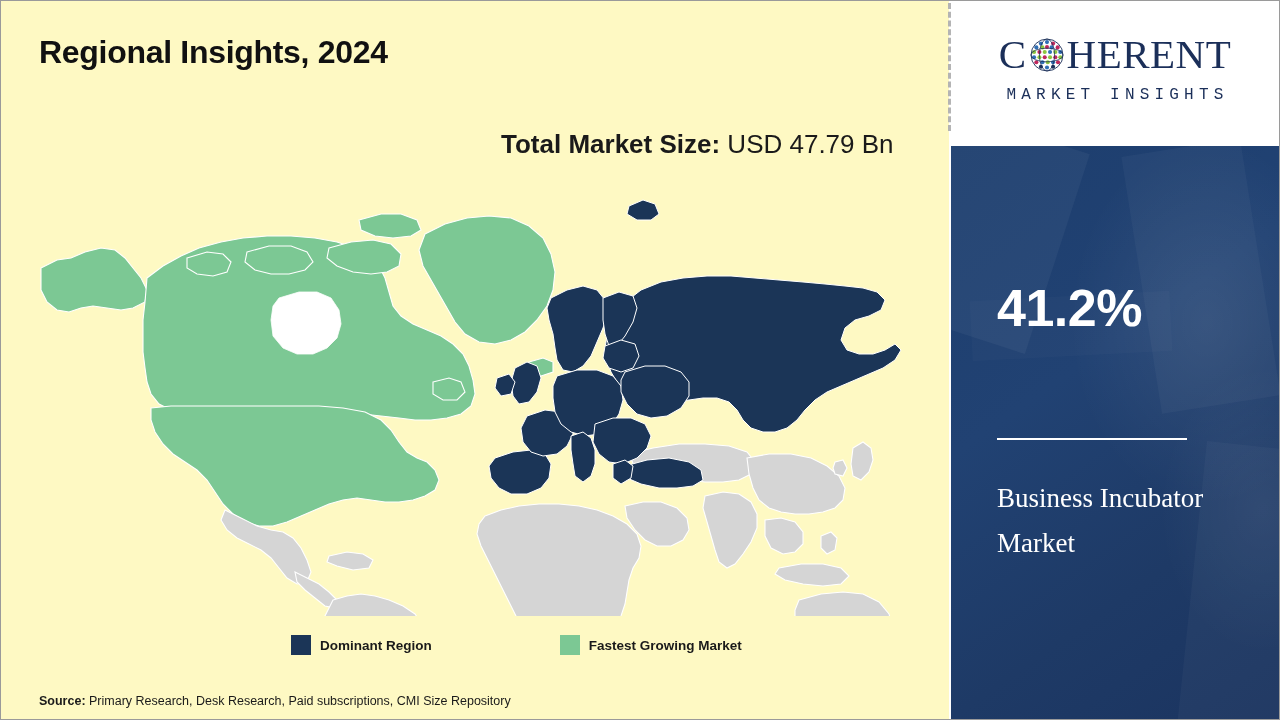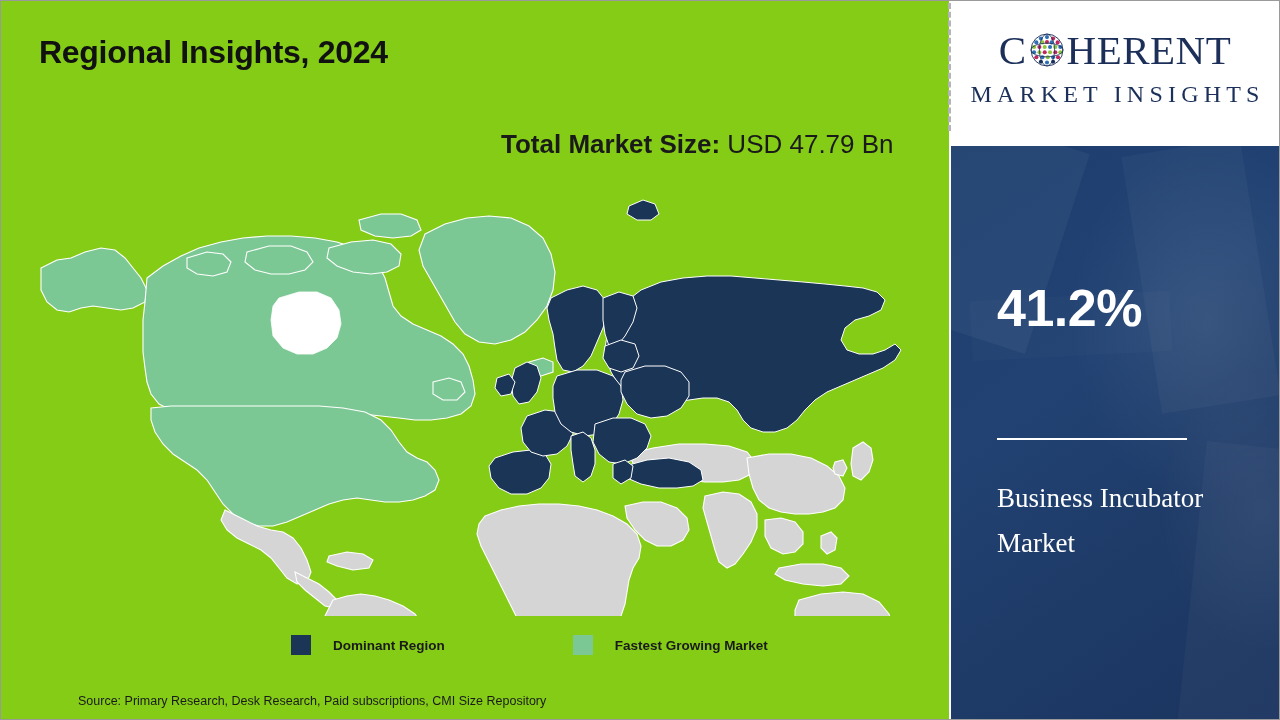--- a/index.html
+++ b/index.html
@@ -19,21 +19,21 @@
     background: #ffffff;
     border: 1px solid #9a9a9a;
     box-sizing: border-box;
   }
 
   
   #left-panel {
     position: absolute;
     left: 0; top: 0;
     width: 948px; height: 718px;
-    background: #84cc16;
+    background: #fef9c3;
   }
 
   #page-title {
     position: absolute;
     left: 38px;
     top: 33px;
     font-size: 32px;
     font-weight: bold;
     color: #111111;
     letter-spacing: -0.3px;
@@ -67,21 +67,21 @@
     position: absolute;
     left: 290px;
     top: 634px;
     display: flex;
     align-items: center;
     gap: 24px;
   }
   .legend-item {
     display: flex;
     align-items: center;
-    gap: 22px;
+    gap: 9px;
   }
   .legend-swatch {
     width: 20px;
     height: 20px;
     display: block;
   }
   .legend-label {
     font-size: 13.5px;
     font-weight: bold;
     color: #1a1a1a;
@@ -91,21 +91,21 @@
 
   
   #source-line {
     position: absolute;
     left: 38px;
     top: 693px;
     font-size: 12.5px;
     color: #1a1a1a;
     white-space: nowrap;
   }
-  #source-label { font-weight: normal; margin-left: 39px; }
+  #source-label { font-weight: bold; }
 
   
   #panel-divider {
     position: absolute;
     left: 947px;
     top: 2px;
     width: 0;
     height: 128px;
     border-left: 3px dashed #b4b4b4;
   }
@@ -136,22 +136,22 @@
     letter-spacing: 0.5px;
     line-height: 1;
   }
   #logo-globe {
     width: 38px;
     height: 38px;
     margin: 0 1px;
     display: block;
   }
   #logo-tagline {
-    font-family: Liberation Serif, serif;
-    font-size: 24px;
+    font-family: Liberation Mono, monospace;
+    font-size: 16px;
     color: #1b2f59;
     letter-spacing: 5.2px;
     margin-top: 8px;
     padding-left: 5px;
   }
 
   
   #stat-panel {
     position: absolute;
     left: 950px;

